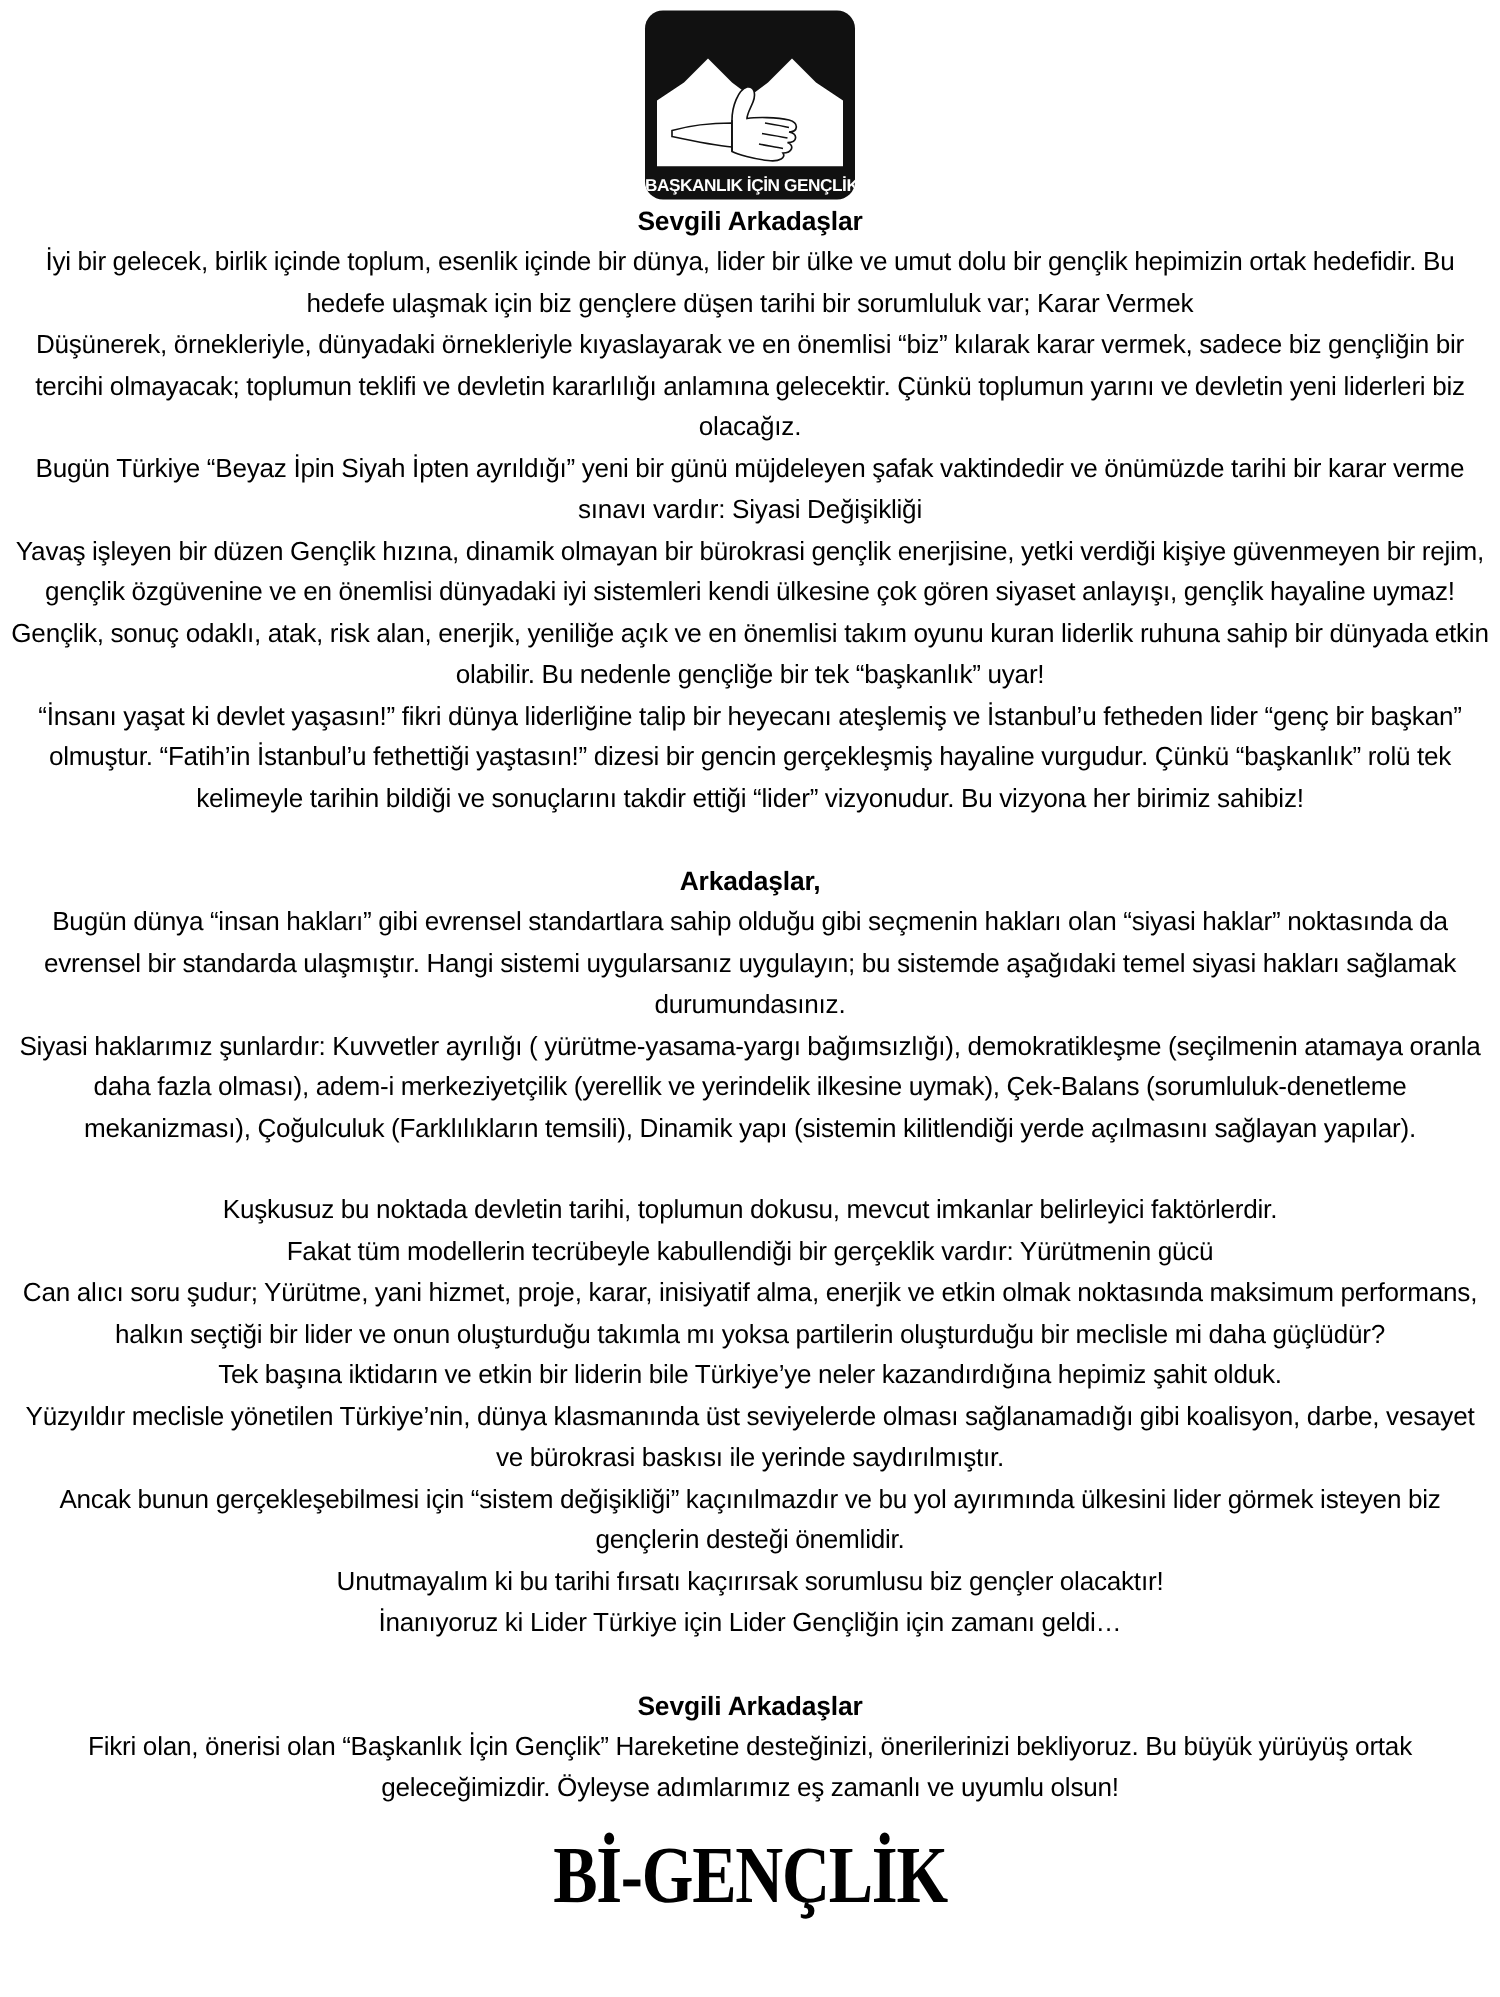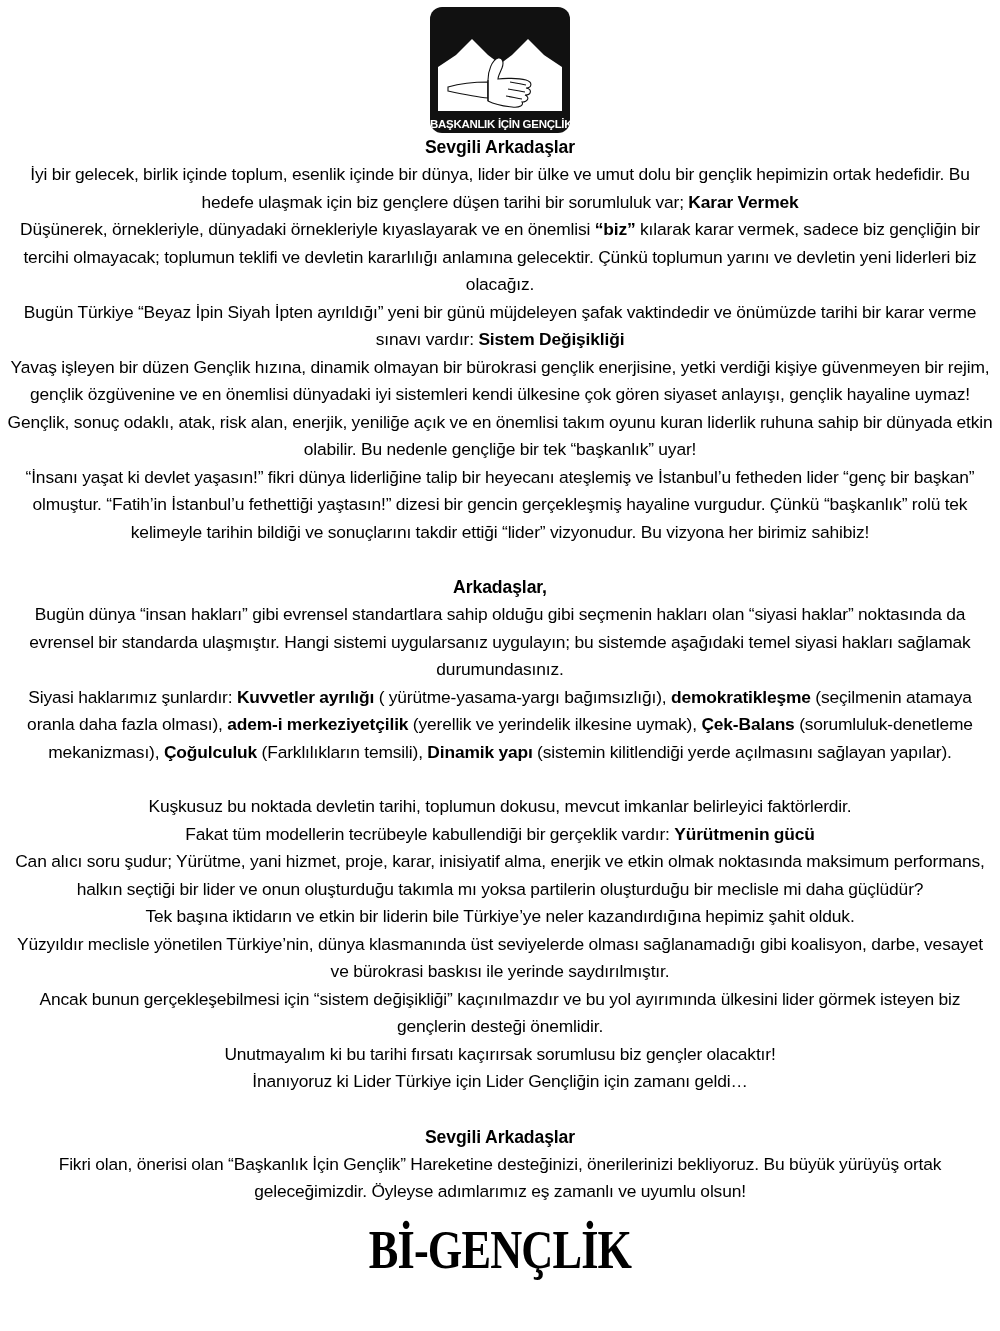--- a/index.html
+++ b/index.html
@@ -80,21 +80,21 @@
     text-align: center;
     font-weight: 700;
     font-size: 17.6px;
     line-height: 28px;
     letter-spacing: -0.1px;
     margin: 0;
   }
   .spacer-line {
     height: 27px;
   }
-  b, .b { font-weight: 700; }
+  b, .b { font-weight: 400; }
 
   
   .footer {
     margin-top: 16px;
     text-align: center;
   }
   .brand-wordmark {
     font-family: "Liberation Serif", "DejaVu Serif", serif;
     font-weight: 700;
     font-size: 54px;
@@ -133,21 +133,21 @@
   </div>
 
   <div class="content">
 
     <div class="heading">Sevgili Arkadaşlar</div>
 
     <p class="para"><span>İyi bir gelecek, birlik içinde toplum, esenlik içinde bir dünya, lider bir ülke ve umut dolu bir gençlik hepimizin ortak hedefidir. Bu hedefe ulaşmak için biz gençlere düşen tarihi bir sorumluluk var; </span><b>Karar Vermek</b></p>
 
     <p class="para"><span>Düşünerek, örnekleriyle, dünyadaki örnekleriyle kıyaslayarak ve en önemlisi </span><b>“biz”</b><span> kılarak karar vermek, sadece biz gençliğin bir tercihi olmayacak; toplumun teklifi ve devletin kararlılığı anlamına gelecektir. Çünkü toplumun yarını ve devletin yeni liderleri biz olacağız.</span></p>
 
-    <p class="para"><span>Bugün Türkiye “Beyaz İpin Siyah İpten ayrıldığı” yeni bir günü müjdeleyen şafak vaktindedir ve  önümüzde tarihi bir karar verme sınavı vardır: </span><b>Sistem Değişikliği</b></p>
+    <p class="para"><span>Bugün Türkiye “Beyaz İpin Siyah İpten ayrıldığı” yeni bir günü müjdeleyen şafak vaktindedir ve  önümüzde tarihi bir karar verme sınavı vardır: </span><b>Siyasi Değişikliği</b></p>
 
     <p class="para">Yavaş işleyen bir düzen Gençlik hızına, dinamik olmayan bir bürokrasi gençlik enerjisine, yetki verdiği kişiye güvenmeyen bir rejim, gençlik özgüvenine ve en önemlisi dünyadaki iyi sistemleri kendi ülkesine çok gören siyaset anlayışı, gençlik hayaline uymaz!</p>
 
     <p class="para">Gençlik, sonuç odaklı, atak, risk alan, enerjik, yeniliğe açık ve en önemlisi takım oyunu kuran liderlik ruhuna sahip bir dünyada etkin olabilir. Bu nedenle gençliğe bir tek “başkanlık” uyar!</p>
 
     <p class="para">“İnsanı yaşat ki devlet yaşasın!” fikri dünya liderliğine talip bir heyecanı ateşlemiş ve İstanbul’u fetheden lider “genç bir başkan” olmuştur. “Fatih’in İstanbul’u fethettiği yaştasın!” dizesi bir gencin gerçekleşmiş hayaline vurgudur. Çünkü “başkanlık” rolü tek kelimeyle tarihin bildiği ve sonuçlarını takdir ettiği “lider” vizyonudur. Bu vizyona her birimiz sahibiz!</p>
 
     <div class="spacer-line"></div>
 
     <div class="heading">Arkadaşlar,</div>

